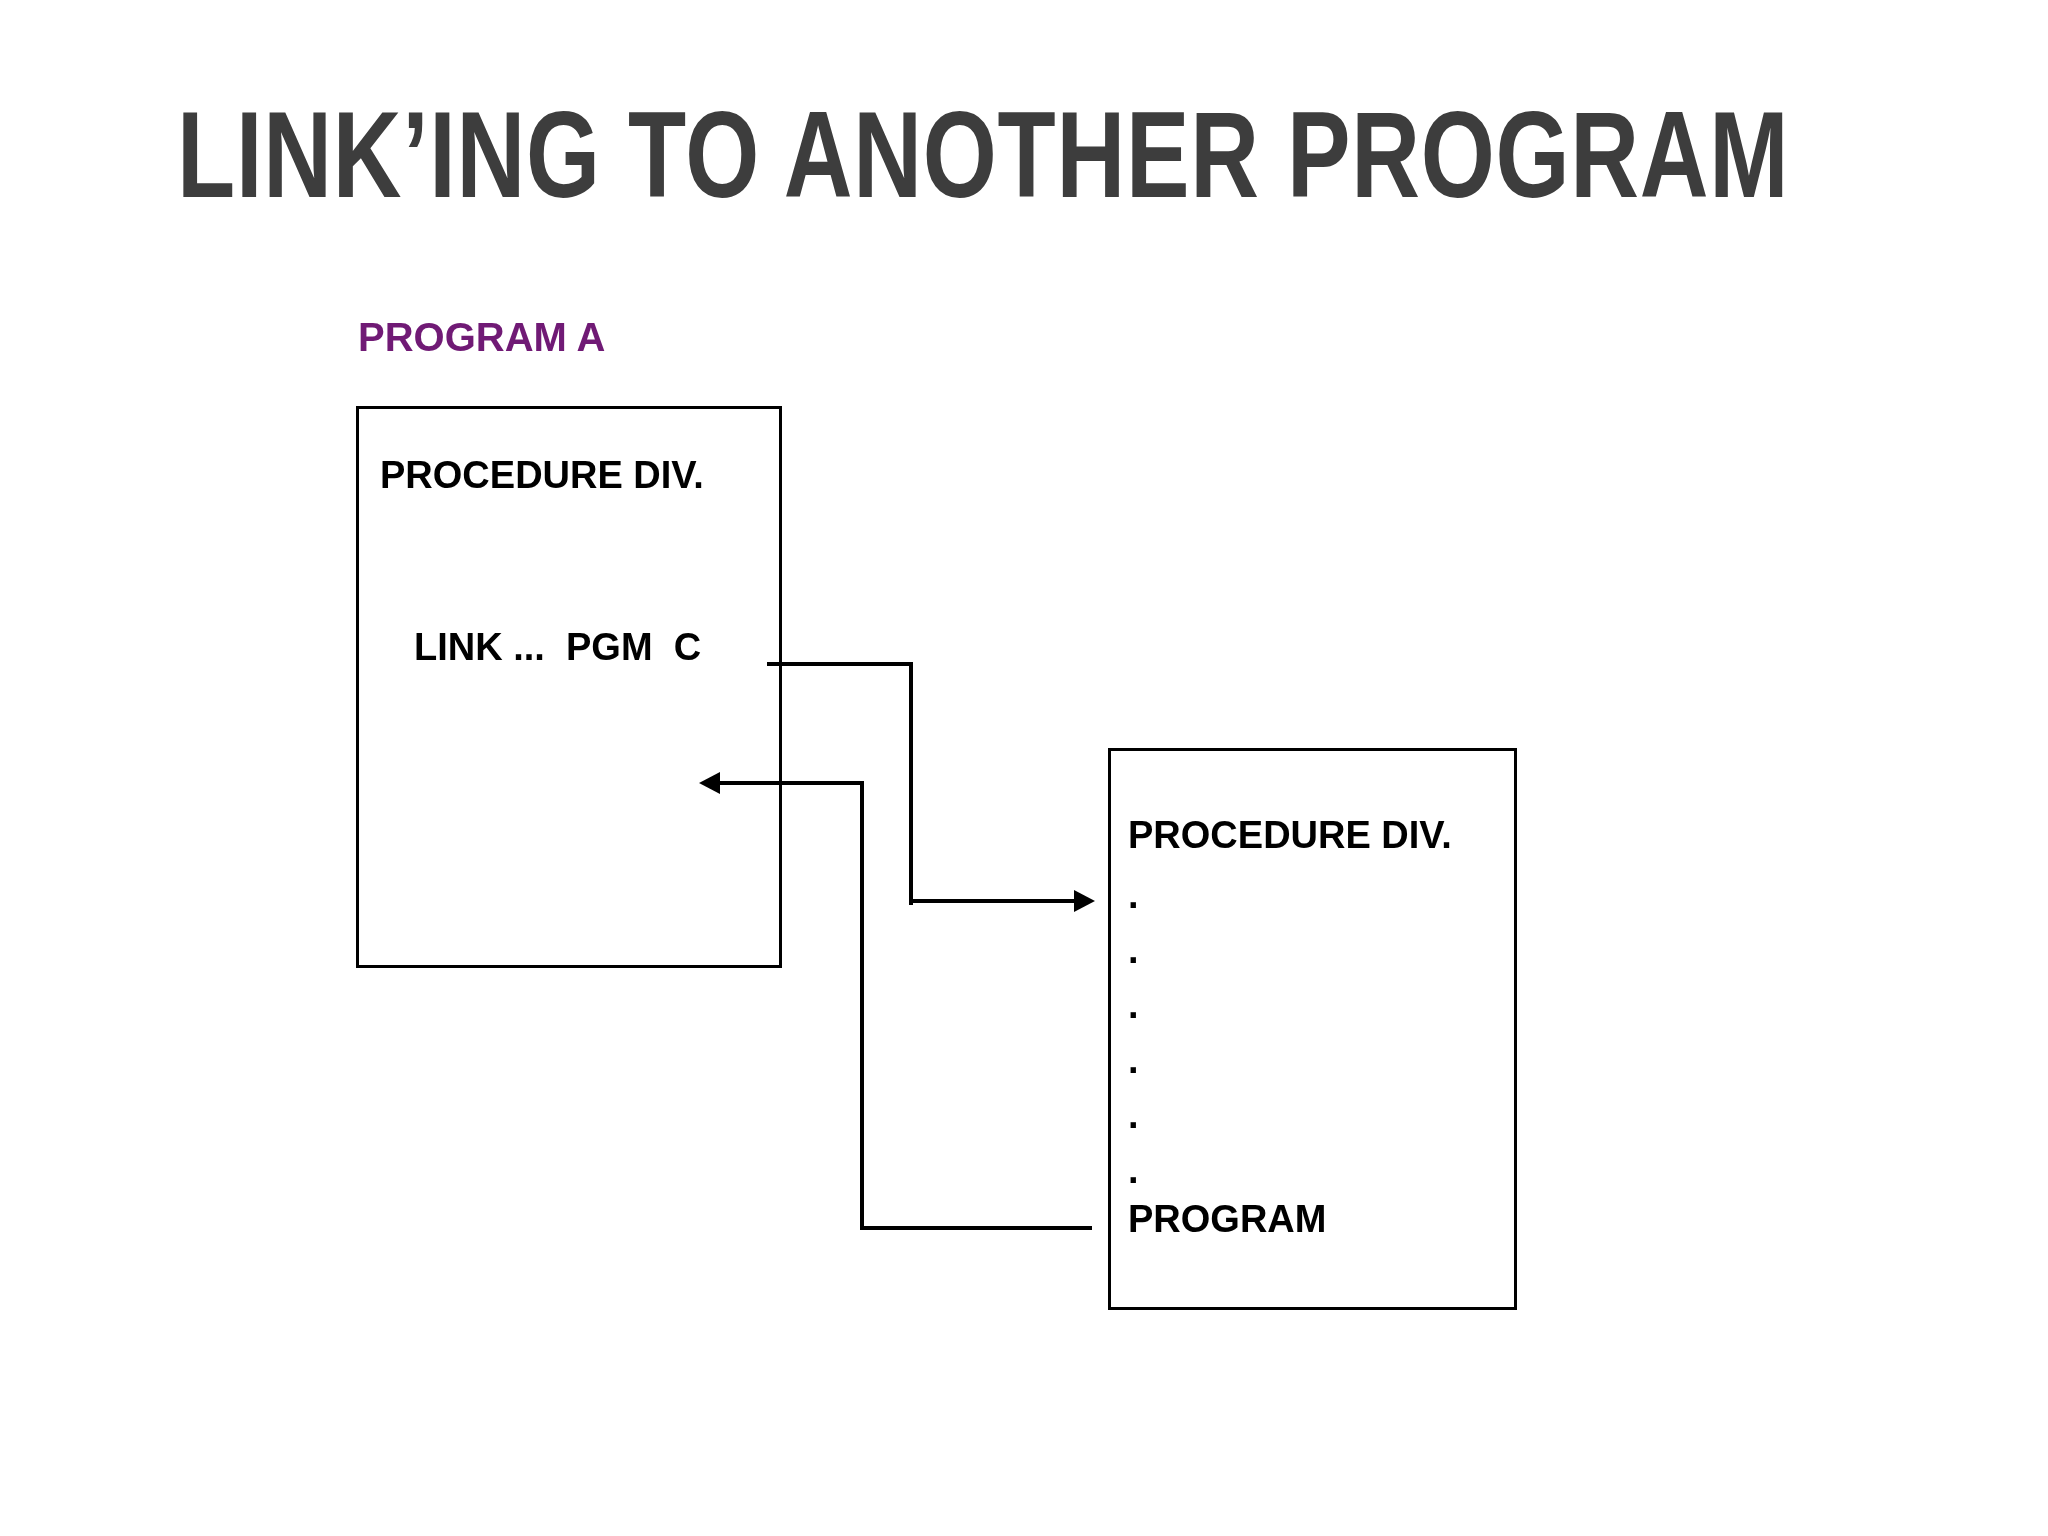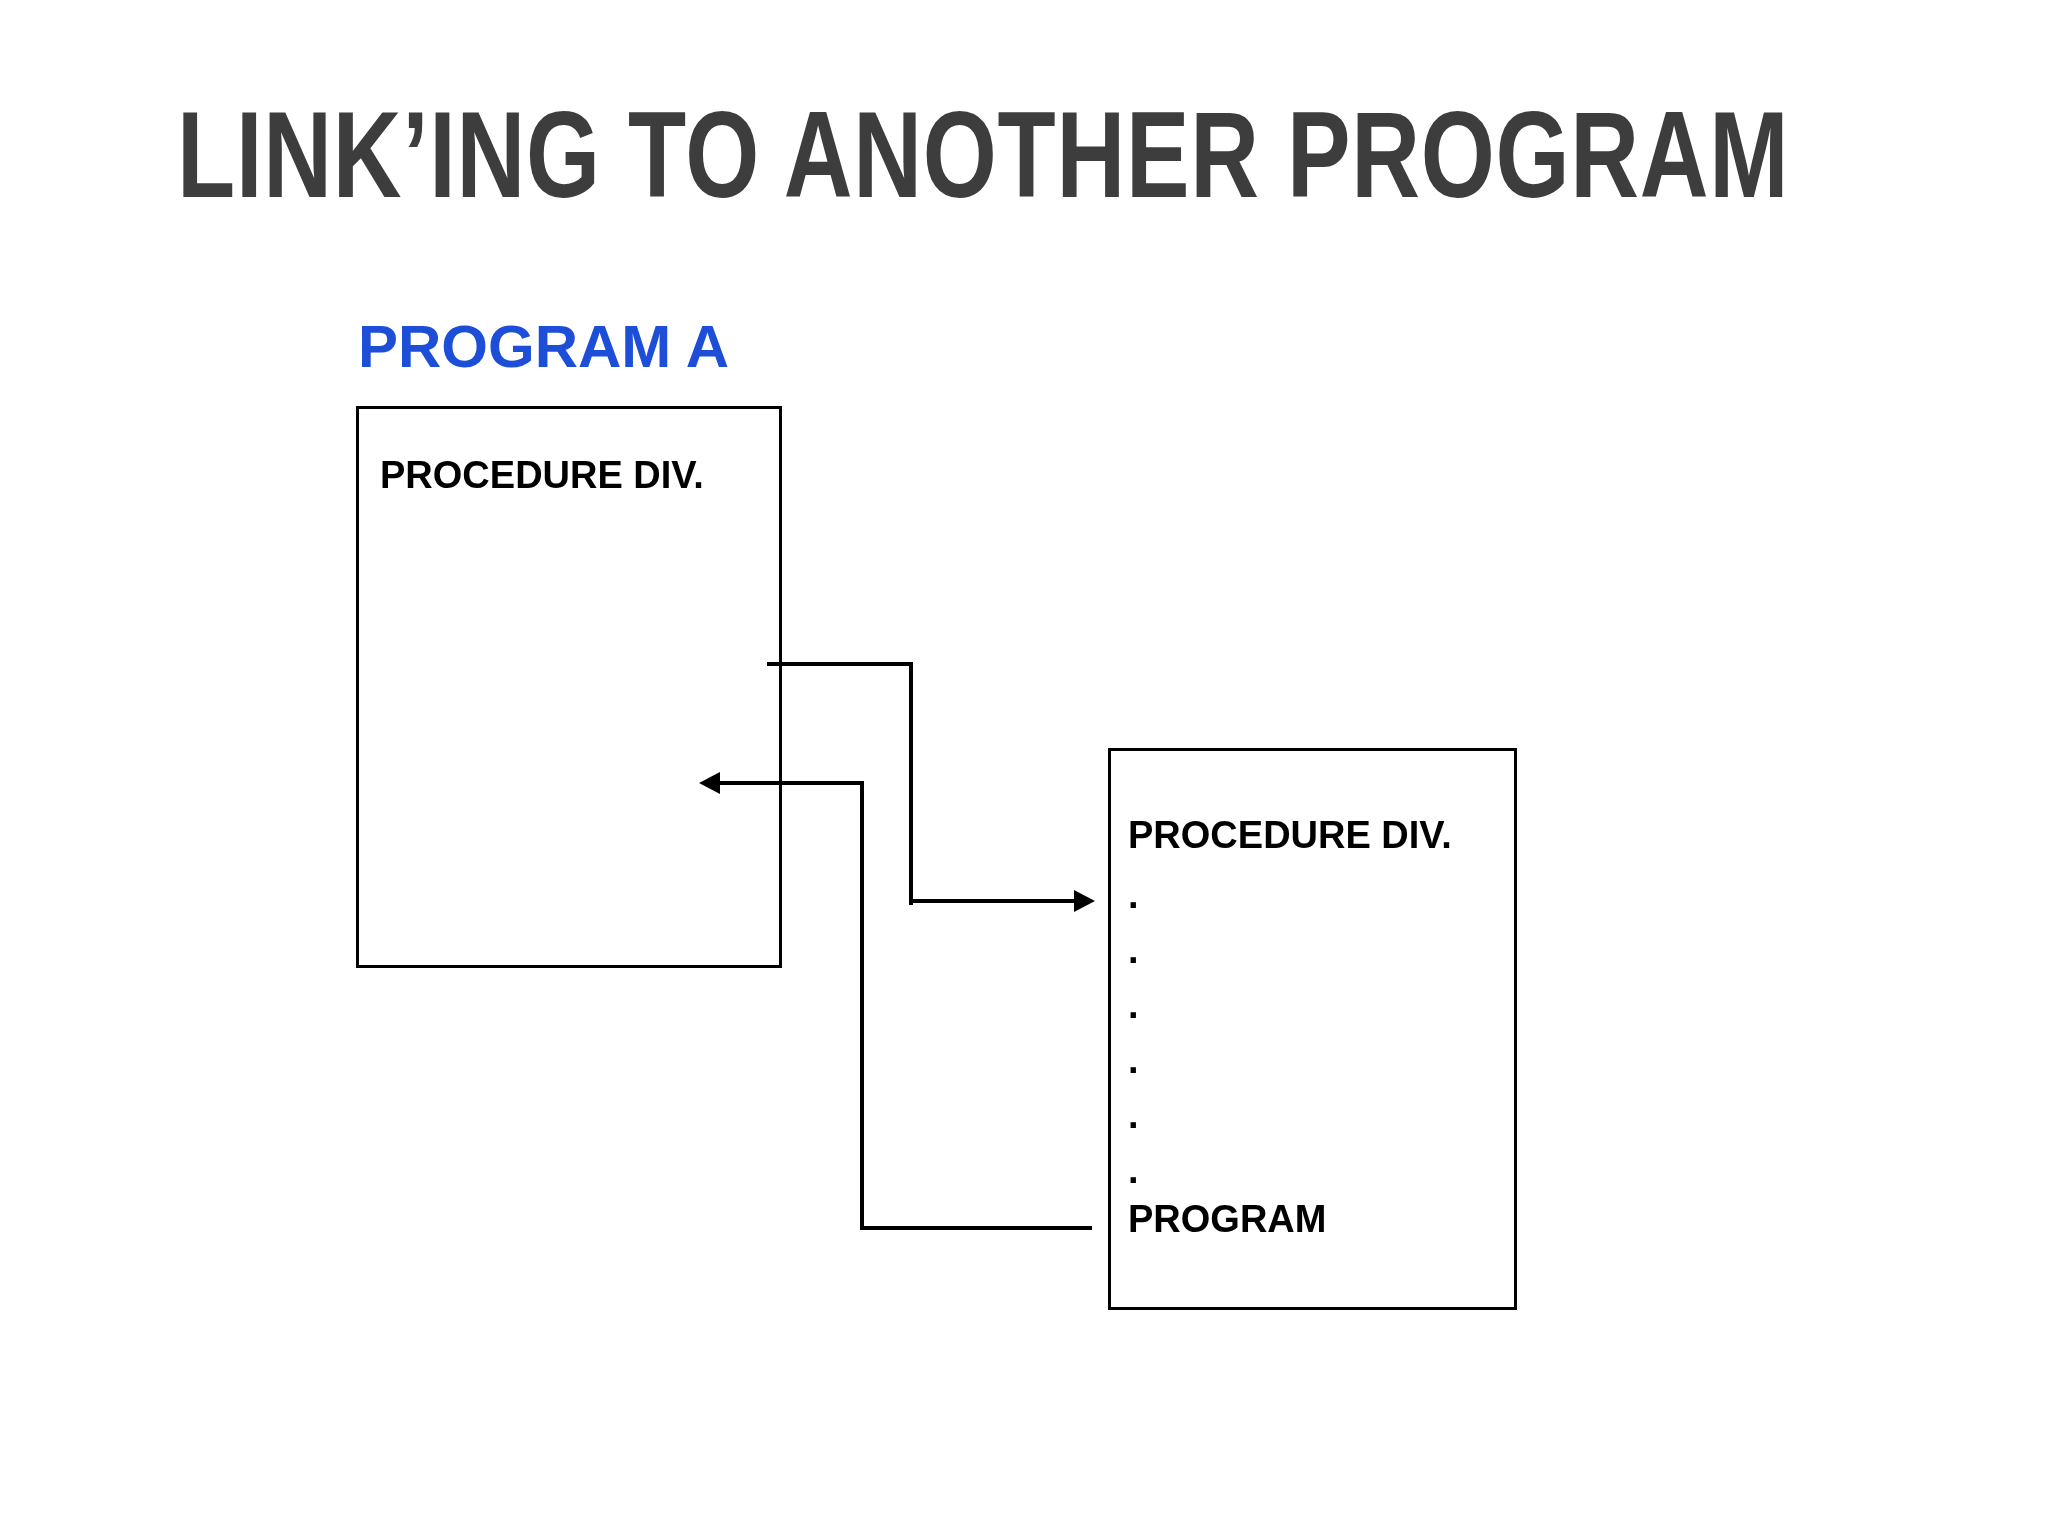--- a/index.html
+++ b/index.html
@@ -24,24 +24,24 @@
     font-weight: 700;
     line-height: 1;
     color: #3d3d3d;
     letter-spacing: 1px;
     white-space: nowrap;
     transform: scaleX(0.78);
     transform-origin: left top;
   }
   .label {
     position: absolute;
-    font-size: 60px;
+    font-size: 40px;
     font-weight: 700;
     line-height: 1;
-    color: #1d4ed8;
+    color: #701a75;
     white-space: nowrap;
   }
   .boxtext {
     position: absolute;
     font-size: 38px;
     font-weight: 700;
     line-height: 1;
     color: #000000;
     white-space: nowrap;
   }
@@ -83,20 +83,21 @@
 <div class="stage">
 
   <h1 class="title">LINK’ING TO ANOTHER PROGRAM</h1>
 
   <div class="label" style="left:358px; top:317px;">PROGRAM A</div>
 
   <div class="box" style="left:356px; top:406px; width:426px; height:562px;"></div>
 
   <div class="boxtext" style="left:380px; top:456px;">PROCEDURE DIV.</div>
 
+  <div class="boxtext pre" style="left:414px; top:628px;">LINK ...  PGM  C</div>
 
 
   <div class="box" style="left:1108px; top:748px; width:409px; height:562px;"></div>
 
   <div class="boxtext" style="left:1128px; top:816px;">PROCEDURE DIV.</div>
 
   <div class="boxtext dots" style="left:1128px; top:868px;">.
 .
 .
 .

